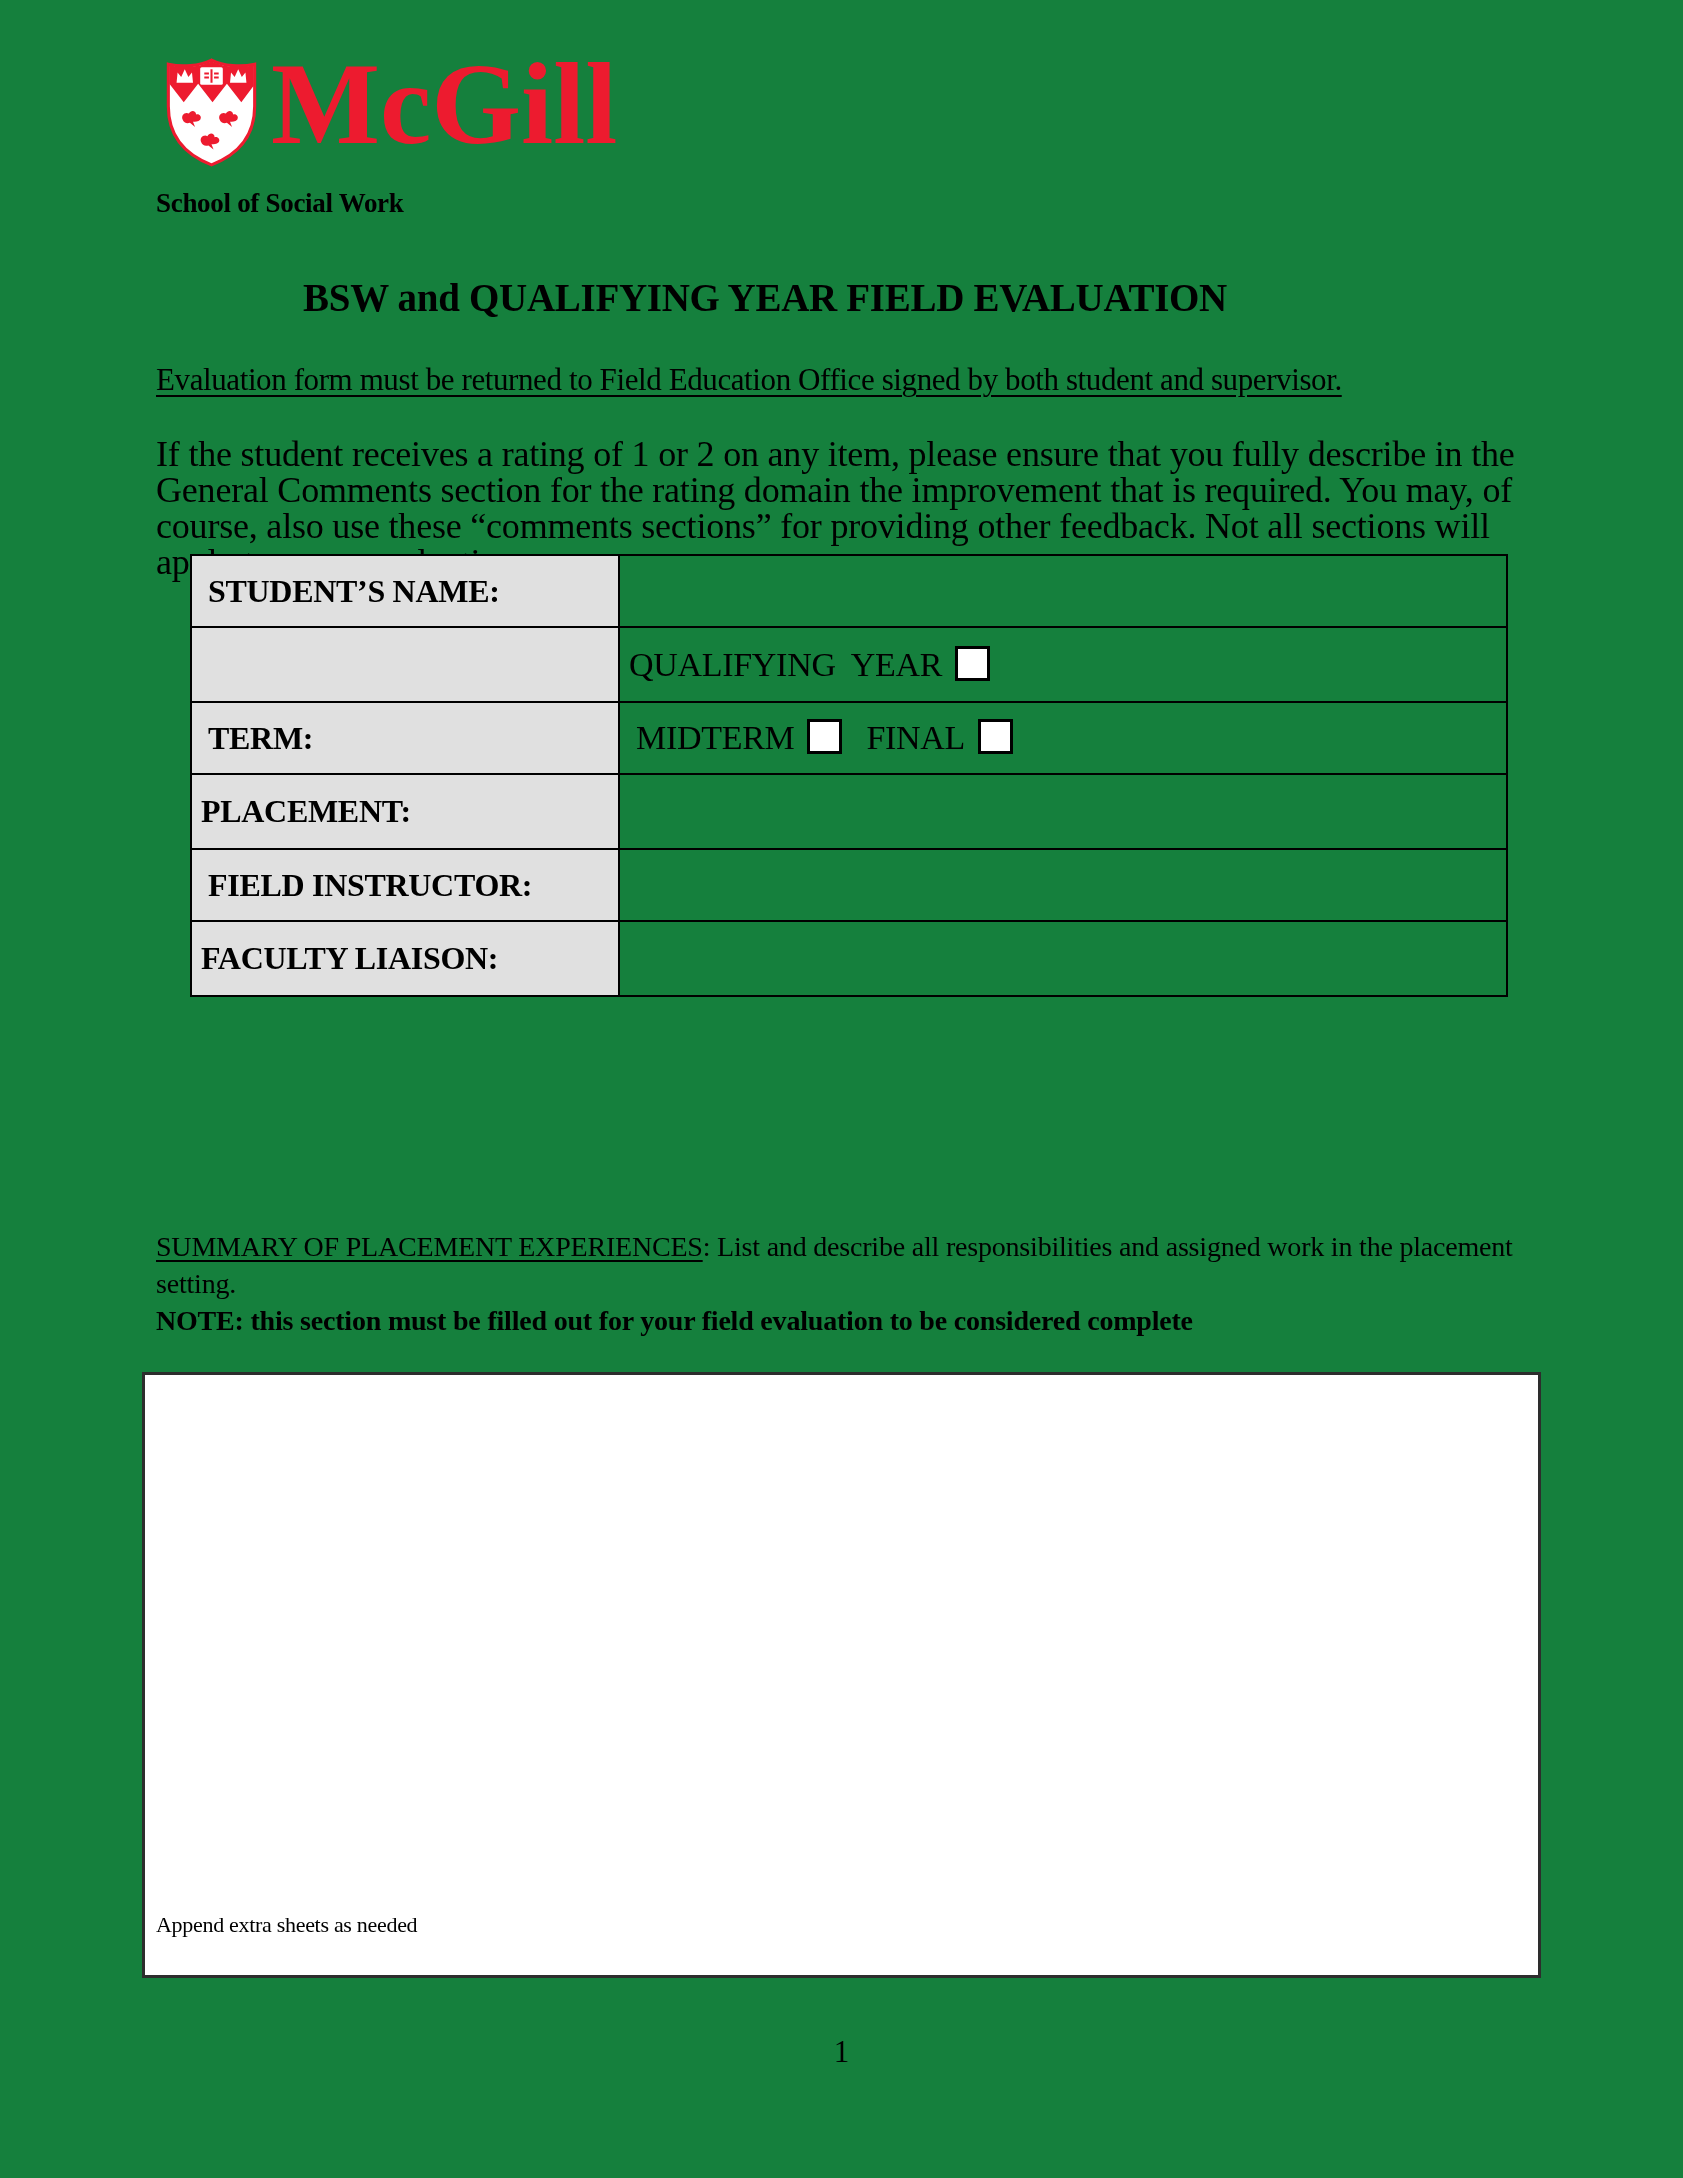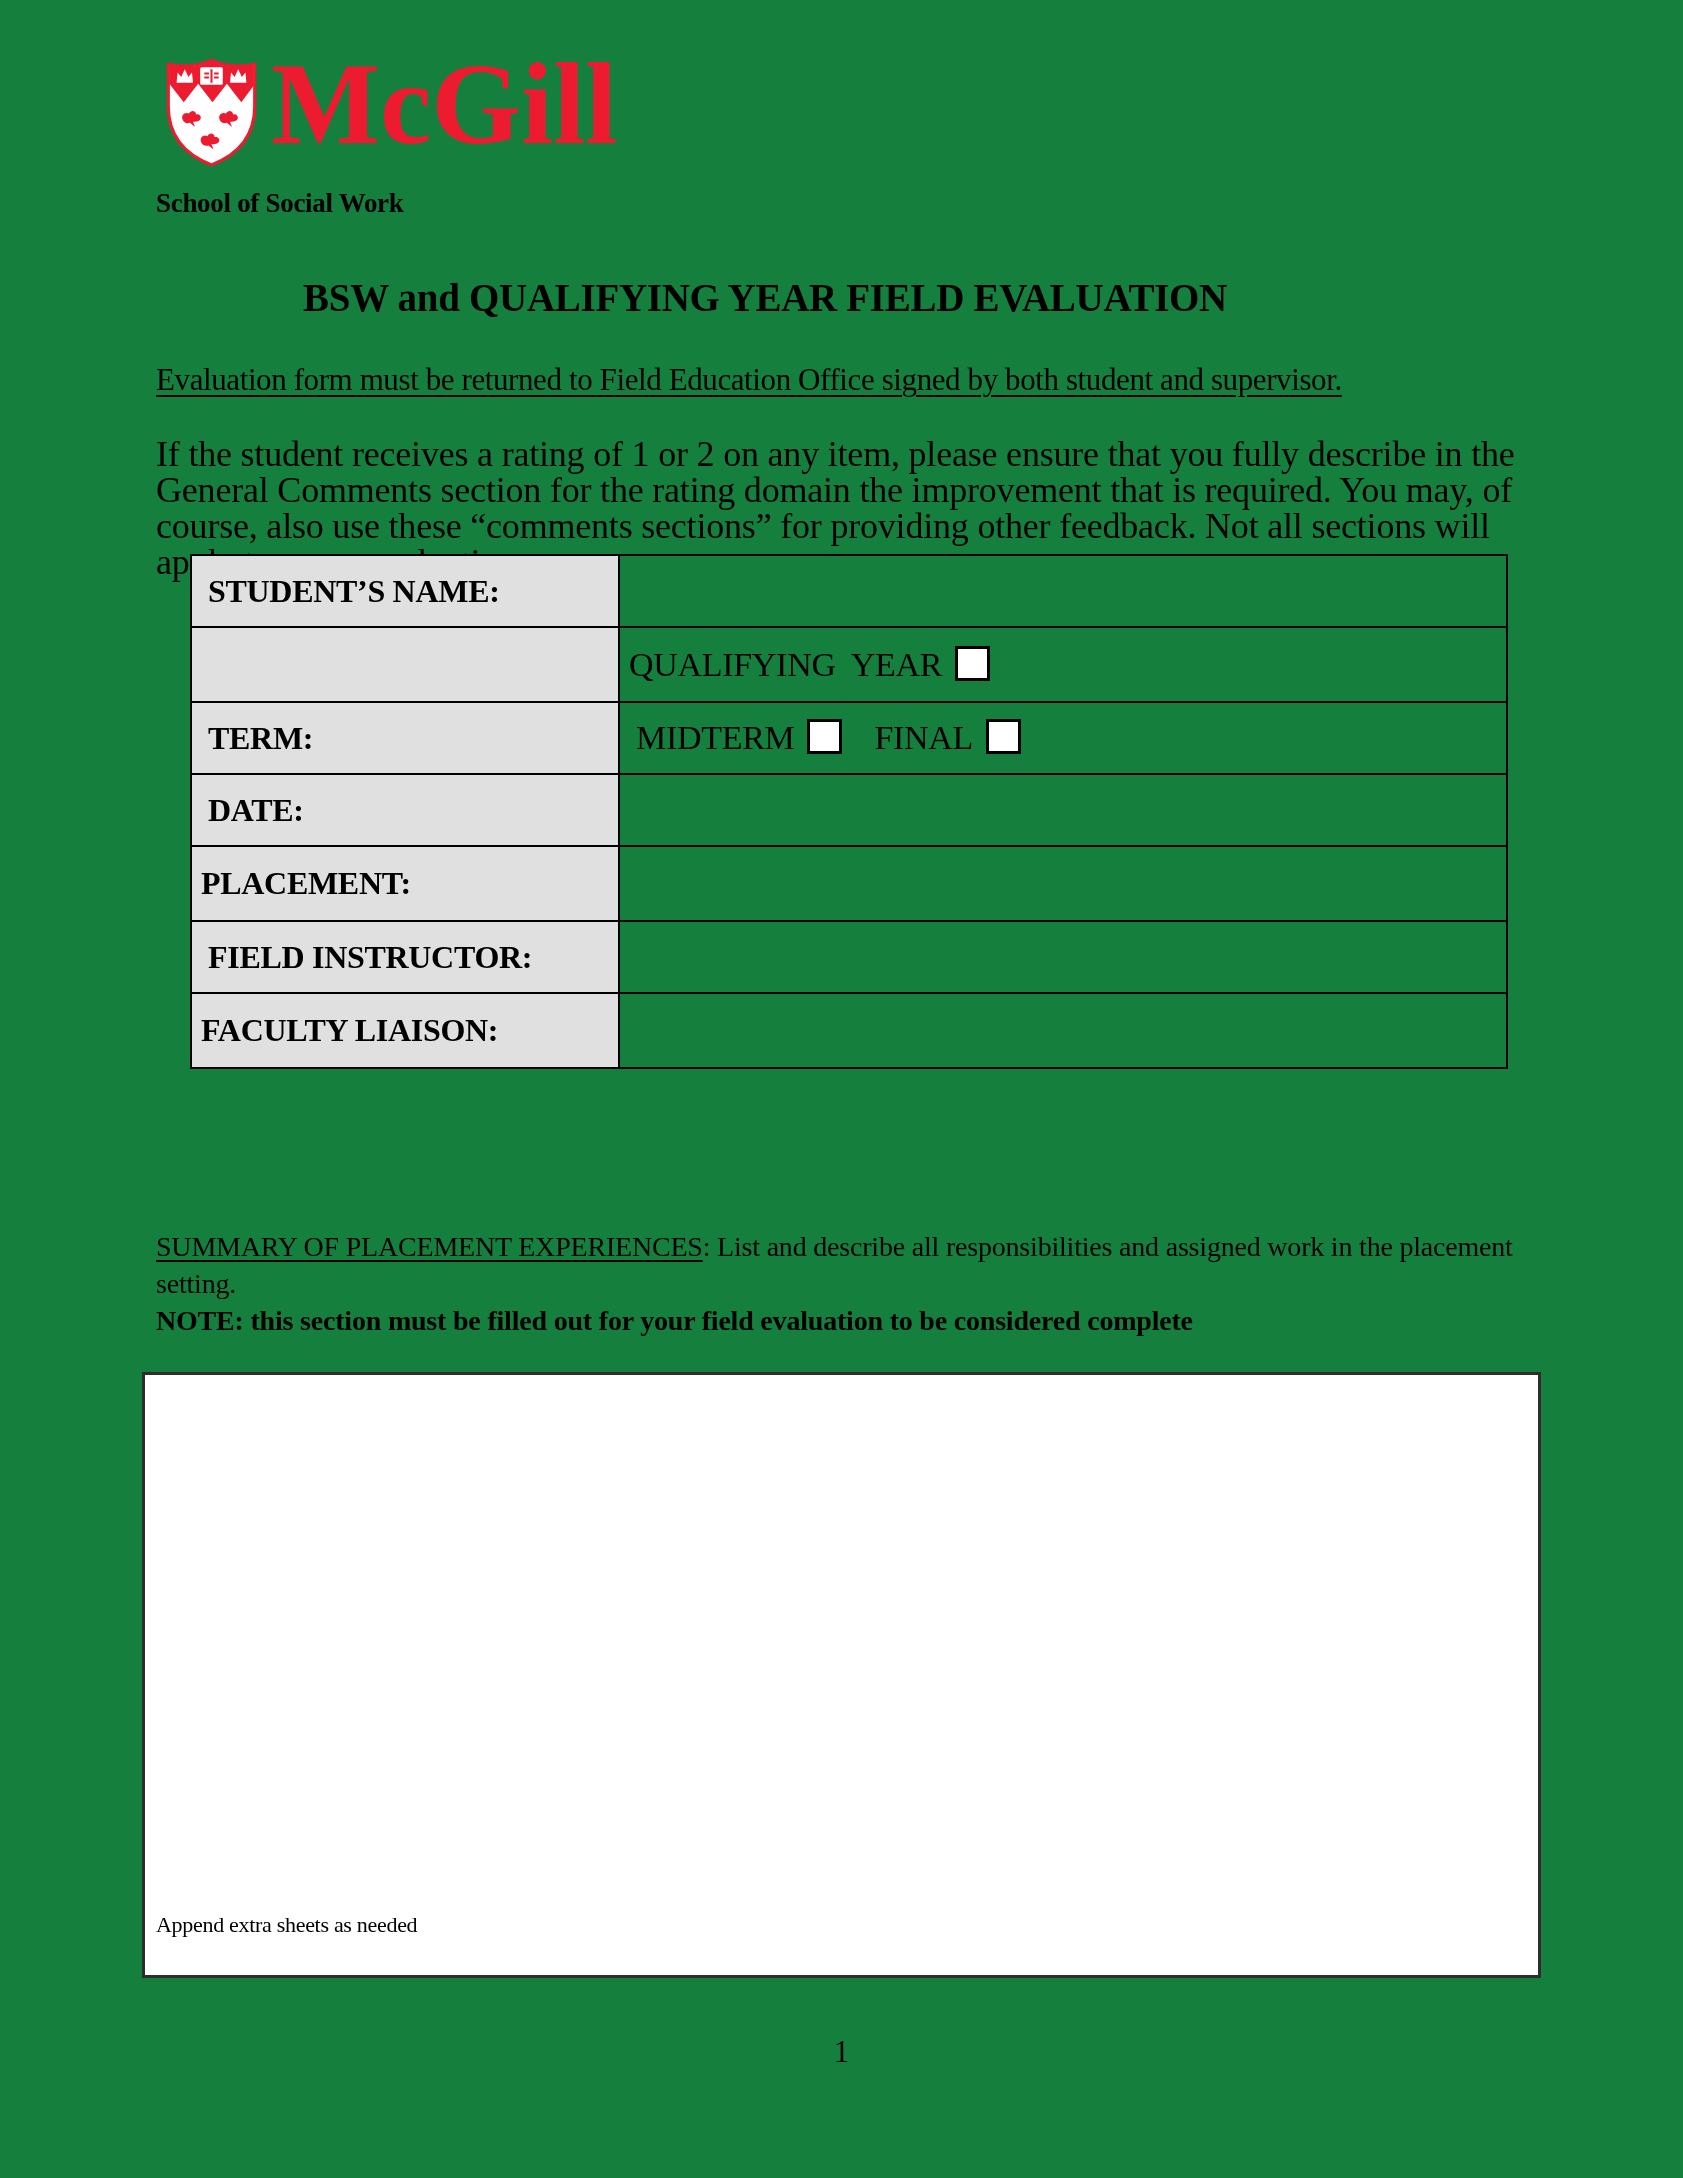--- a/index.html
+++ b/index.html
@@ -33,21 +33,21 @@
   td.value{font-size:34px;letter-spacing:-0.3px;}
   td.level-label{border-bottom:2px solid #c2c2c2;}
   td.level-spacer{border-top:2px solid #c2c2c2;}
   
   .cb{
     display:inline-block;width:29px;height:29px;border:3px solid #000;background:#fff;
     vertical-align:-5px;margin-left:13px;
   }
   .gap-u3{margin-left:16px;}
   .gap-bsw60{margin-left:69px;}
-  .gap-final{margin-left:32px;}
+  .gap-final{margin-left:24px;}
   
   .summary{position:absolute;left:156px;top:1228px;width:1386px;font-size:28px;line-height:37px;letter-spacing:-0.2px;}
   .underl{text-decoration:underline;text-decoration-thickness:2px;text-underline-offset:4px;}
   .summary-note{font-weight:bold;}
   .bigbox{position:absolute;left:142px;top:1372px;width:1393px;height:600px;border:3px solid #2d2d2d;background:#fff;}
   .append{position:absolute;left:156px;top:1912px;font-size:22px;letter-spacing:-0.3px;}
   .pagenum{position:absolute;left:0;top:2034px;width:1683px;text-align:center;font-size:31px;}
 </style>
 </head>
 <body>
@@ -100,24 +100,20 @@
       <td class="value">
         <span>QUALIFYING&nbsp; YEAR</span><span class="cb" role="checkbox" aria-checked="false"></span>
       </td>
     </tr>
     <tr>
       <td class="label">TERM:</td>
       <td class="value">
         <span>MIDTERM</span><span class="cb" role="checkbox" aria-checked="false"></span><span class="gap-final">FINAL</span><span class="cb" role="checkbox" aria-checked="false"></span>
       </td>
     </tr>
-    <tr>
-      <td class="label">DATE:</td>
-      <td class="value"></td>
-    </tr>
     <tr class="tall">
       <td class="label">PLACEMENT:</td>
       <td class="value"></td>
     </tr>
     <tr>
       <td class="label">FIELD INSTRUCTOR:</td>
       <td class="value"></td>
     </tr>
     <tr class="tall">
       <td class="label">FACULTY LIAISON:</td>

